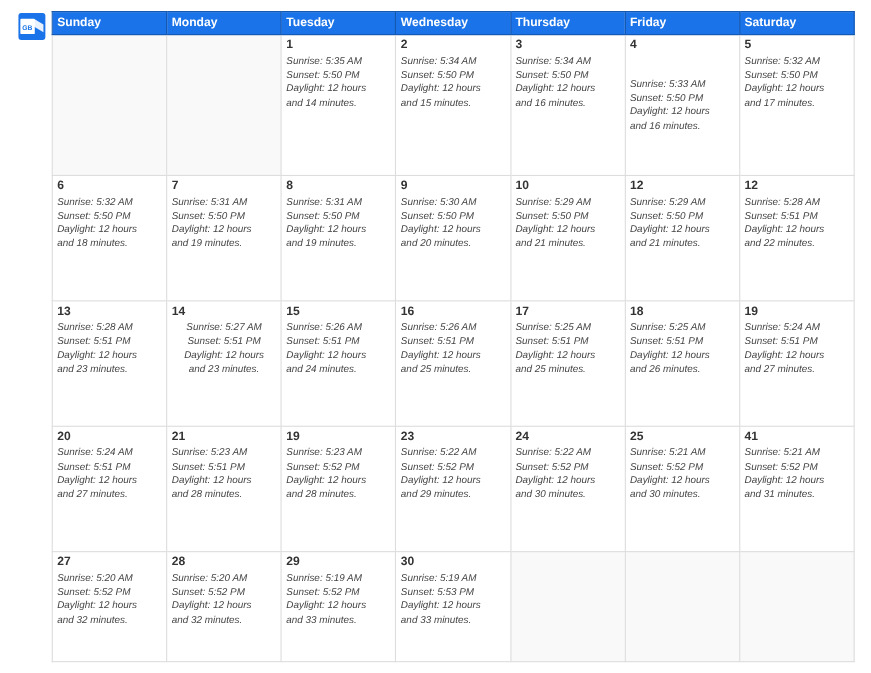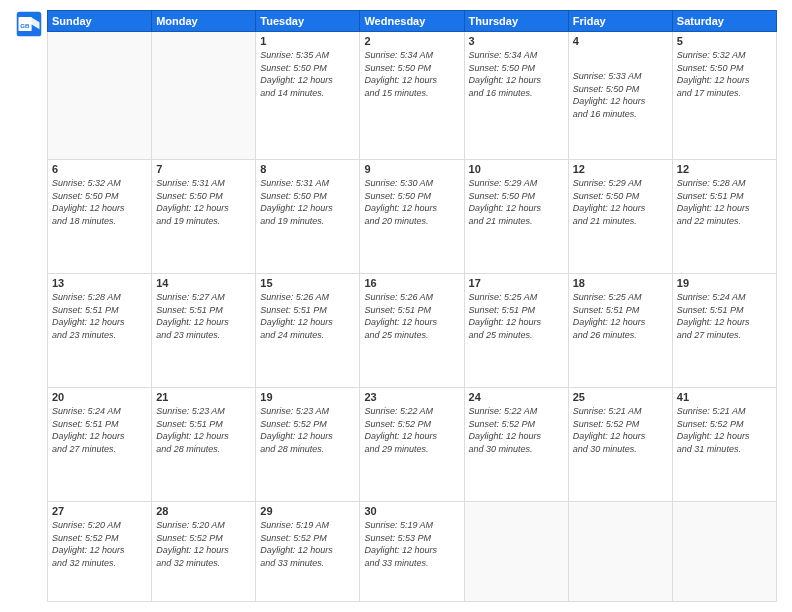--- a/index.html
+++ b/index.html
@@ -224,21 +224,21 @@
         <tr>
           <td>
             <span class="day-num">13</span>
             <div class="day-info" style="white-space: pre-line;">Sunrise: 5:28 AM
 Sunset: 5:51 PM
 Daylight: 12 hours
 and 23 minutes.</div>
           </td>
           <td>
             <span class="day-num">14</span>
-            <div class="day-info" style="white-space: pre-line;">Sunrise: 5:27 AM
+            <div class="day-info" style="white-space: pre-line; text-align: center;">Sunrise: 5:27 AM
 Sunset: 5:51 PM
 Daylight: 12 hours
 and 23 minutes.</div>
           </td>
           <td>
             <span class="day-num">15</span>
             <div class="day-info" style="white-space: pre-line;">Sunrise: 5:26 AM
 Sunset: 5:51 PM
 Daylight: 12 hours
 and 24 minutes.</div>

